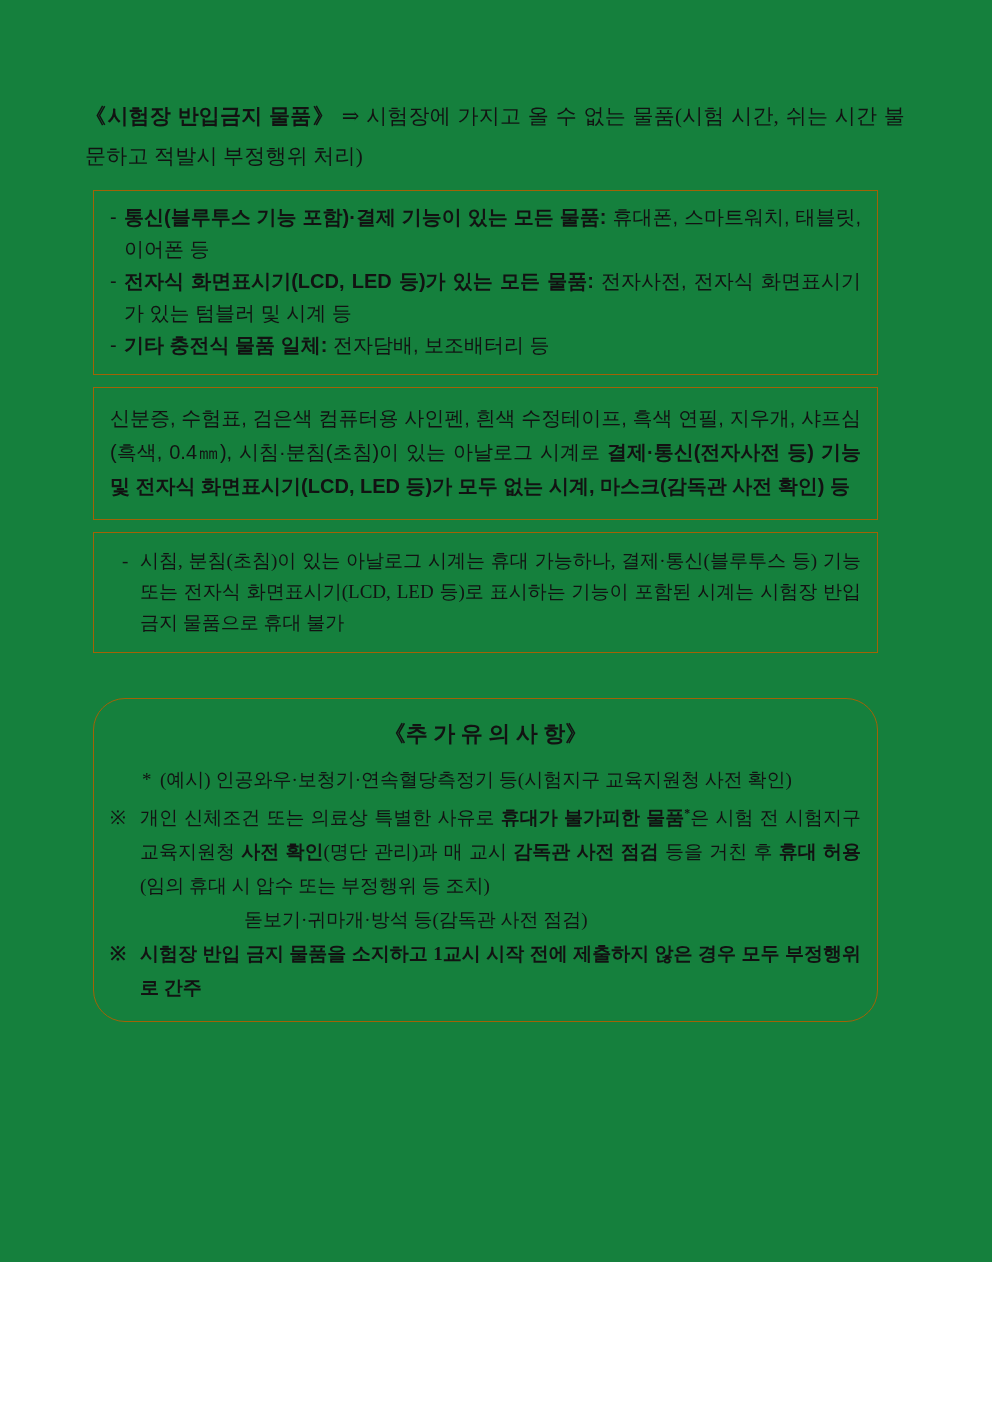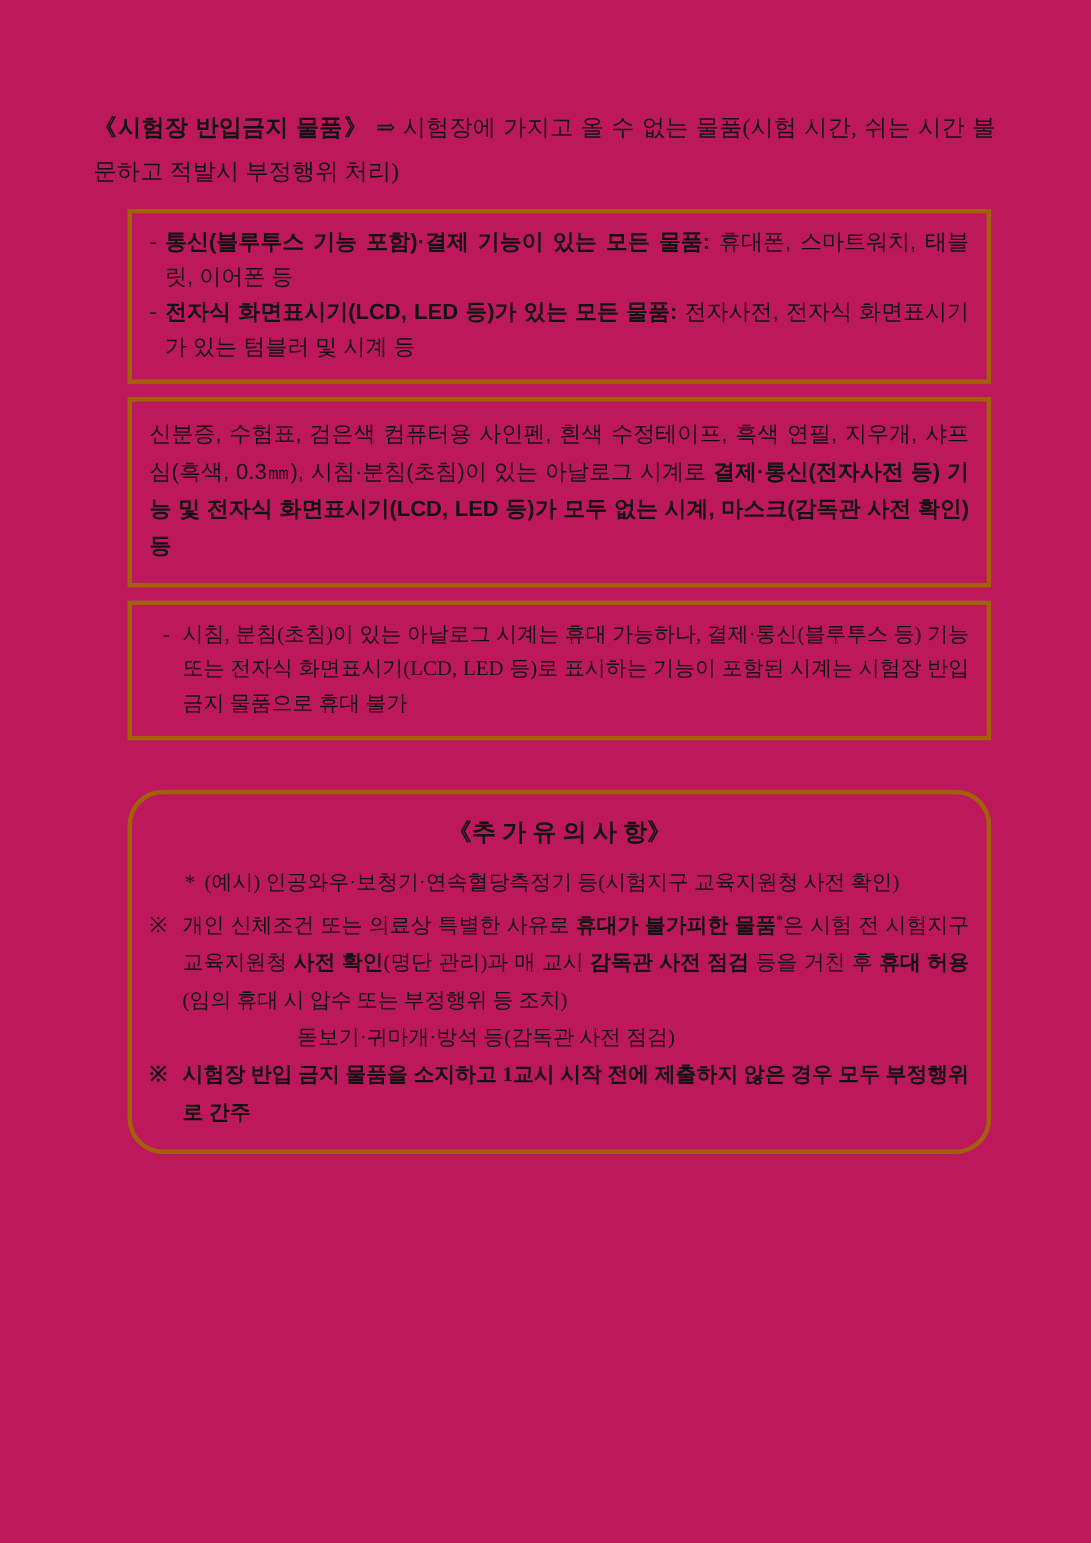--- a/index.html
+++ b/index.html
@@ -1,41 +1,41 @@
 <!DOCTYPE html>
 <html><head>
 <meta charset="utf-8">
 <style>
   html, body { margin: 0; padding: 0; background: #ffffff; }
   .page {
     position: relative;
     width: 992px;
-    height: 1403px;
-    background: #be185d;
+    height: 1262px;
+    background: #15803d;
     color: #121212;
     font-family: "Liberation Serif", "DejaVu Serif", serif;
     overflow: hidden;
   }
   .content { padding: 96px 87px 0 85px; }
 
   
   .heading {
     font-size: 21px;
     line-height: 40px;
     text-align: justify;
     letter-spacing: 0.2px;
   }
   .heading .b { font-weight: 700; }
 
   
   .box {
     box-sizing: border-box;
     width: 785px;
-    margin-left: 31px;
-    border: 4px solid #a16207;
+    margin-left: 8px;
+    border: 1px solid #a16207;
     padding: 10px 16px 13px 16px;
   }
   .sans {
     font-family: "Liberation Sans", "DejaVu Sans", sans-serif;
     font-size: 20px;
     line-height: 32px;
   }
   .serif {
     font-family: "Liberation Serif", "DejaVu Serif", serif;
     font-size: 19px;
@@ -85,25 +85,28 @@
 
     <div class="heading"><span class="b">《시험장 반입금지 물품》</span><span> ⇒ 시험장에 가지고 올 수 없는 물품(시험 시간, 쉬는 시간 불문하고 적발시 부정행위 처리)</span></div>
 
     <div class="box sans mt-box1">
       <div class="para hang14">
         <span class="mk">-</span><span><span class="b">통신(블루투스 기능 포함)·결제 기능이 있는 모든 물품:</span><span> 휴대폰, 스마트워치, 태블릿, 이어폰 등</span></span>
       </div>
       <div class="para hang14">
         <span class="mk">-</span><span><span class="b">전자식 화면표시기(LCD, LED 등)가 있는 모든 물품:</span><span> 전자사전, 전자식 화면표시기가 있는 텀블러 및 시계 등</span></span>
       </div>
+      <div class="para hang14">
+        <span class="mk">-</span><span><span class="b">기타 충전식 물품 일체:</span><span> 전자담배, 보조배터리 등</span></span>
+      </div>
     </div>
 
 
     <div class="box sans box2-pad mt-box2">
-      <div class="para"><span>신분증, 수험표, 검은색 컴퓨터용 사인펜, 흰색 수정테이프, 흑색 연필, 지우개, 샤프심(흑색, 0.3㎜), 시침·분침(초침)이 있는 아날로그 시계로 </span><span class="b">결제·통신(전자사전 등) 기능 및 전자식 화면표시기(LCD, LED 등)가 모두 없는 시계, 마스크(감독관 사전 확인) 등</span></div>
+      <div class="para"><span>신분증, 수험표, 검은색 컴퓨터용 사인펜, 흰색 수정테이프, 흑색 연필, 지우개, 샤프심(흑색, 0.4㎜), 시침·분침(초침)이 있는 아날로그 시계로 </span><span class="b">결제·통신(전자사전 등) 기능 및 전자식 화면표시기(LCD, LED 등)가 모두 없는 시계, 마스크(감독관 사전 확인) 등</span></div>
     </div>
 
     <div class="box serif box3-pad mt-box3">
       <div class="para hang18 indent12">
         <span class="mk">-</span><span><span>시침, 분침(초침)이 있는 아날로그 시계는 휴대 가능하나, 결제·통신(블루투스 등) 기능 또는 전자식 화면표시기(LCD, LED 등)로 표시하는 기능이 포함된 시계는 시험장 반입 금지 물품으로 휴대 불가</span></span>
       </div>
     </div>
 
     <div class="box serif box4-pad mt-box4 box4">
       <div class="extra-title">《추 가 유 의 사 항》</div>

